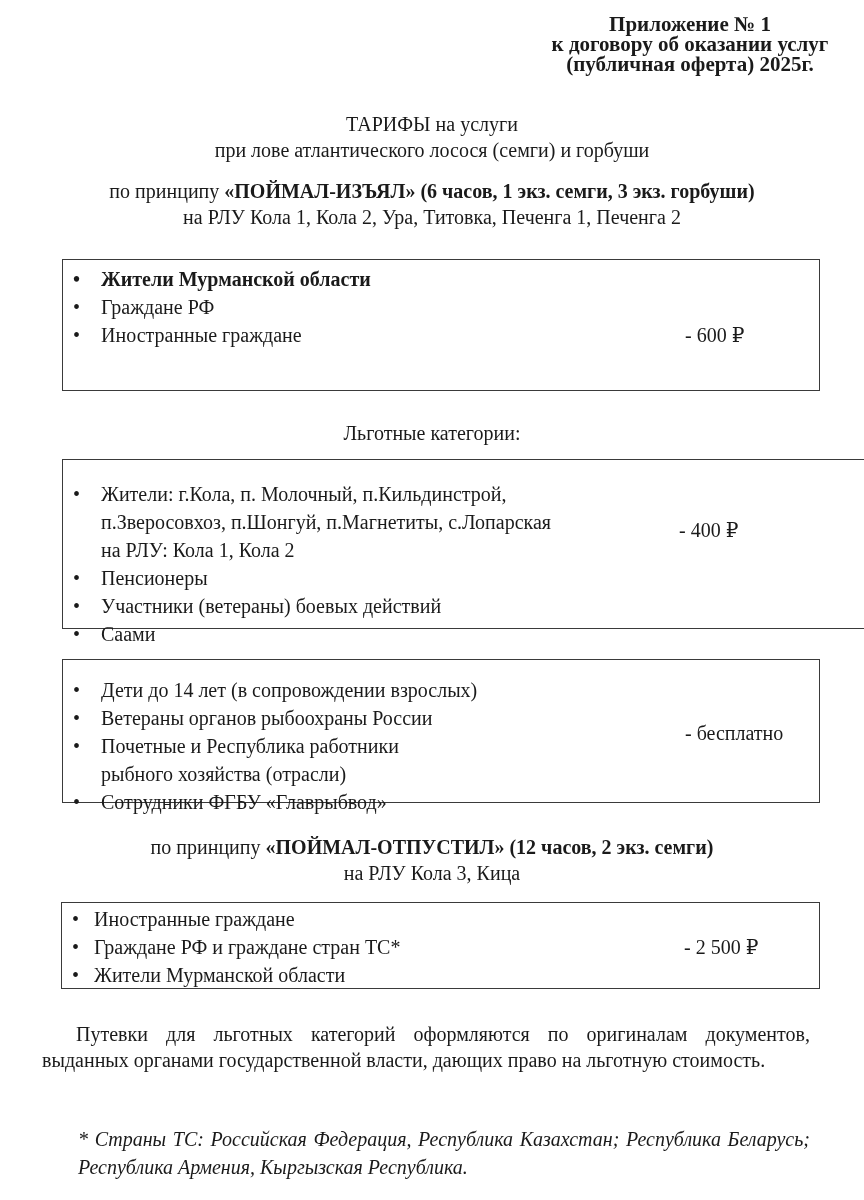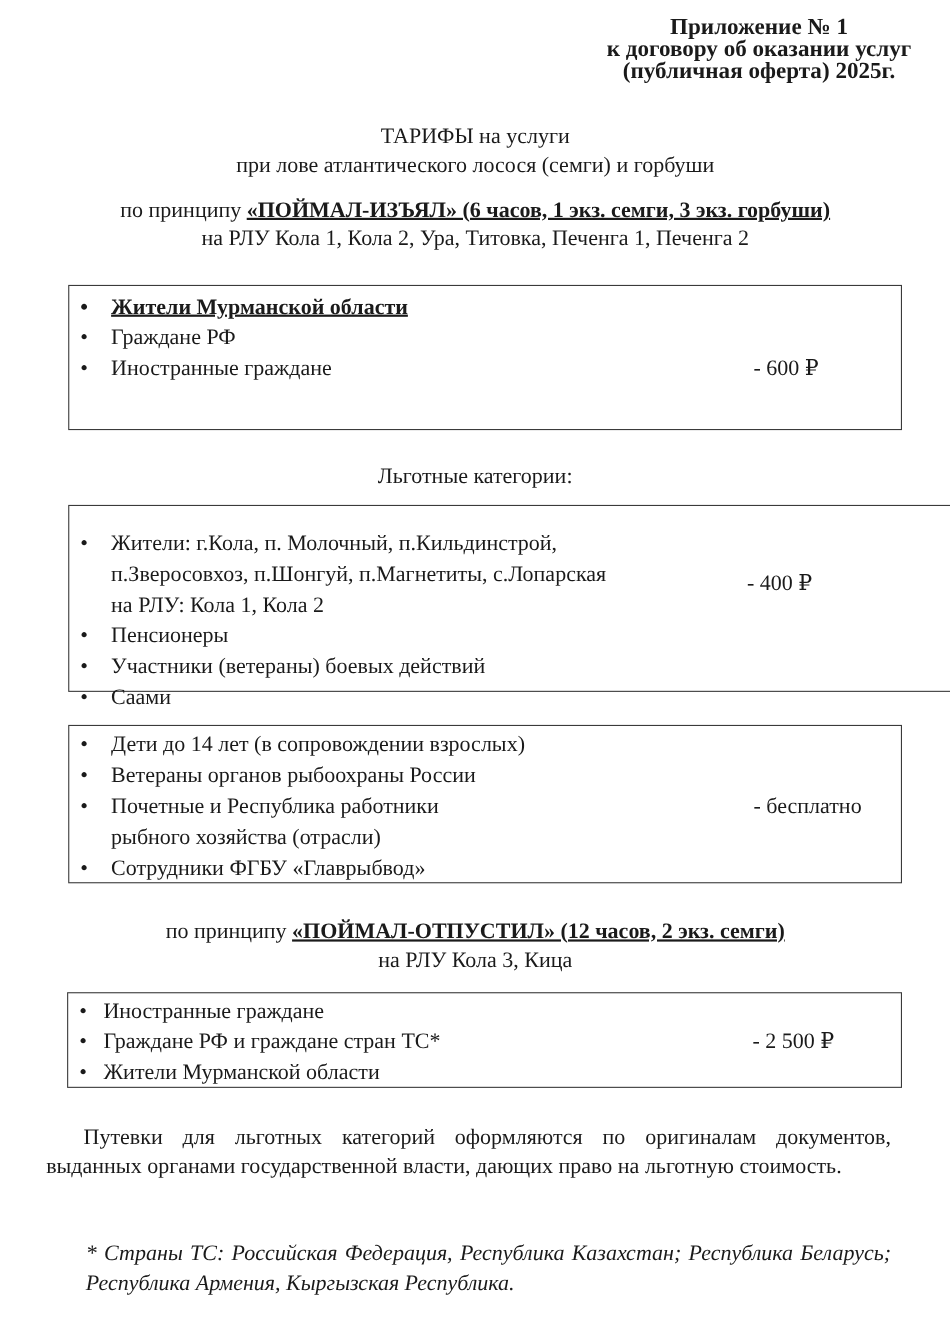--- a/index.html
+++ b/index.html
@@ -17,21 +17,21 @@
     position:absolute; border:1.5px solid #3a3a3a; box-sizing:border-box;
   }
   .box ul { list-style:none; margin:0; padding:0; }
   .box li {
     position:relative; font-size:20px; line-height:28px; padding-left:38px;
   }
   .box li::before {
     content:"\2022"; position:absolute; left:10px; top:0; font-size:20px;
   }
   .price { position:absolute; font-size:20px; line-height:28px; }
-  .bold { font-weight:bold;text-decoration:underline; }
+  .bold { font-weight:bold; }
   .para {
     left:42px; width:768px; font-size:20px; line-height:26px; text-align:justify;
   }
   .para .indent { display:inline-block; width:34px; }
   .note {
     left:78px; width:732px; font-size:20px; line-height:28px; font-style:italic; text-align:justify;
   }
 </style>
 </head>
 <body>
@@ -70,21 +70,21 @@
       <div>п.Зверосовхоз, п.Шонгуй, п.Магнетиты, с.Лопарская</div>
       <div>на РЛУ: Кола 1, Кола 2</div>
     </li>
     <li>Пенсионеры</li>
     <li>Участники (ветераны) боевых действий</li>
     <li>Саами</li>
   </ul>
   <div class="price" style="left:616px; top:56px;">- 400  ₽</div>
 </div>
 
-<div class="box" style="left:62px; top:659px; width:758px; height:144px; padding-top:3px;">
+<div class="box" style="left:62px; top:659px; width:758px; height:144px; padding-top:16px;">
   <ul>
     <li>Дети до 14 лет (в сопровождении взрослых)</li>
     <li>Ветераны органов рыбоохраны России</li>
     <li>
       <div>Почетные и Республика работники</div>
       <div>рыбного хозяйства (отрасли)</div>
     </li>
     <li>Сотрудники ФГБУ «Главрыбвод»</li>
   </ul>
   <div class="price" style="left:622px; top:59px;">- бесплатно</div>

